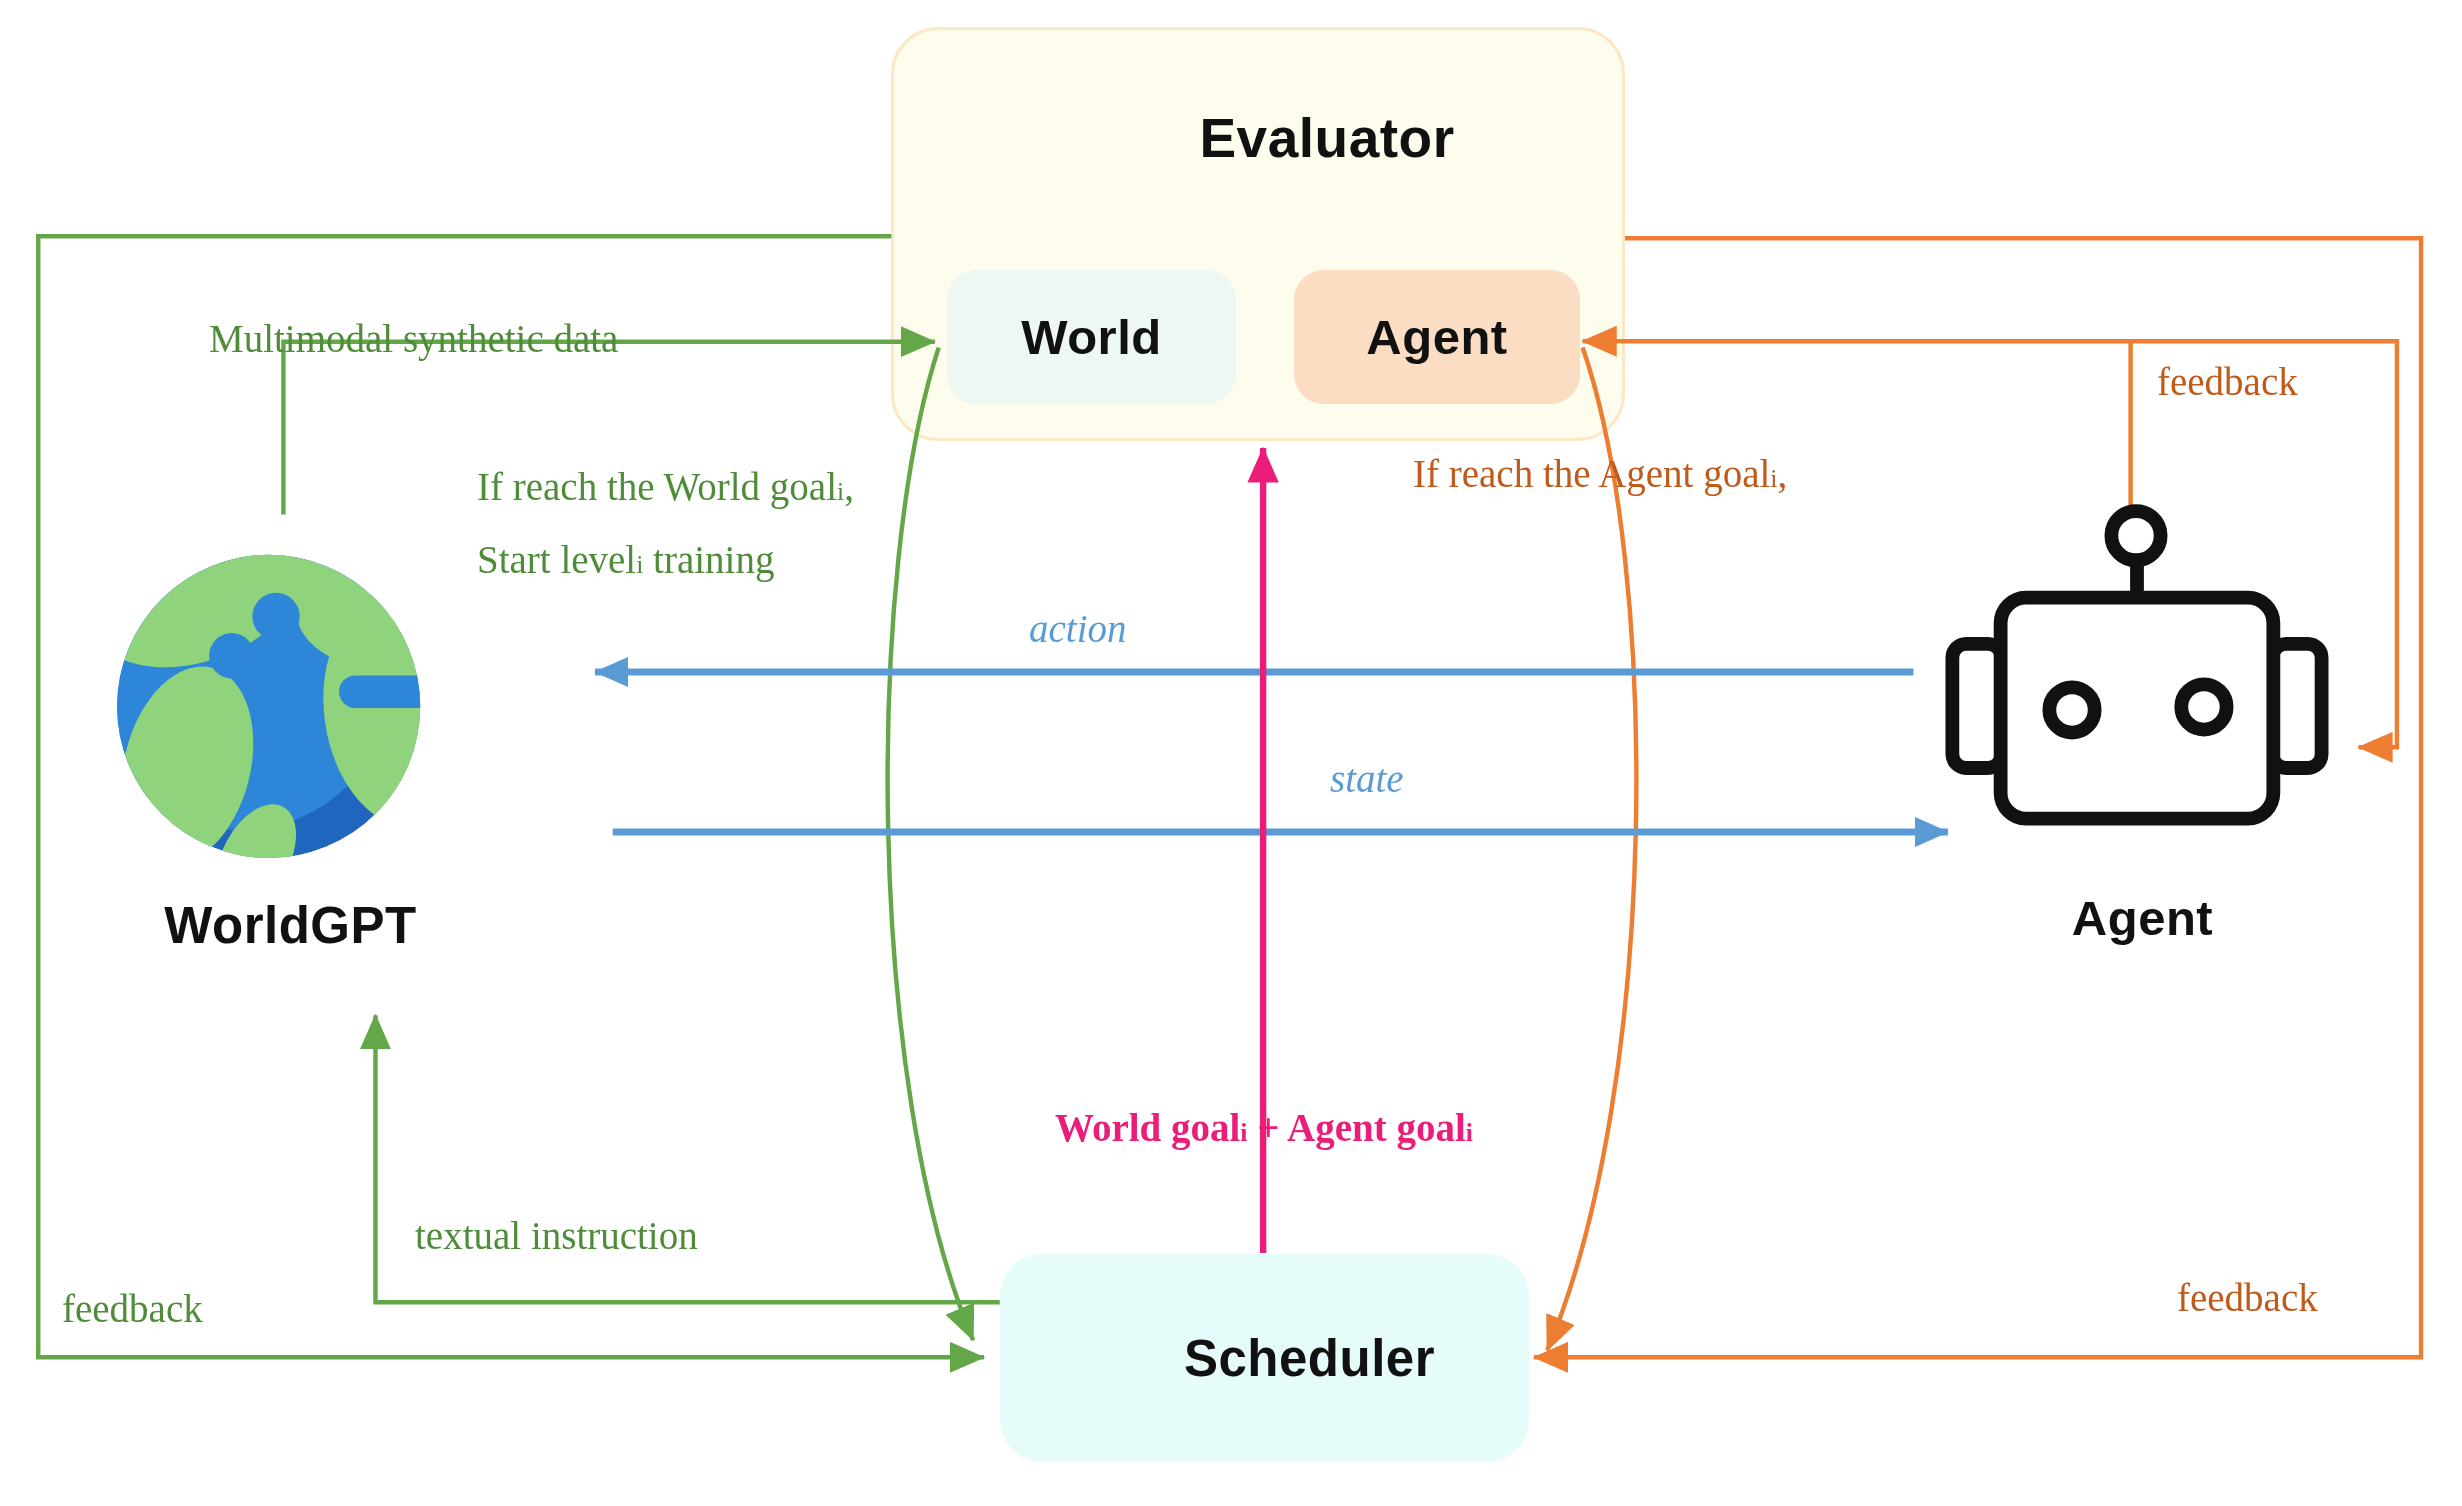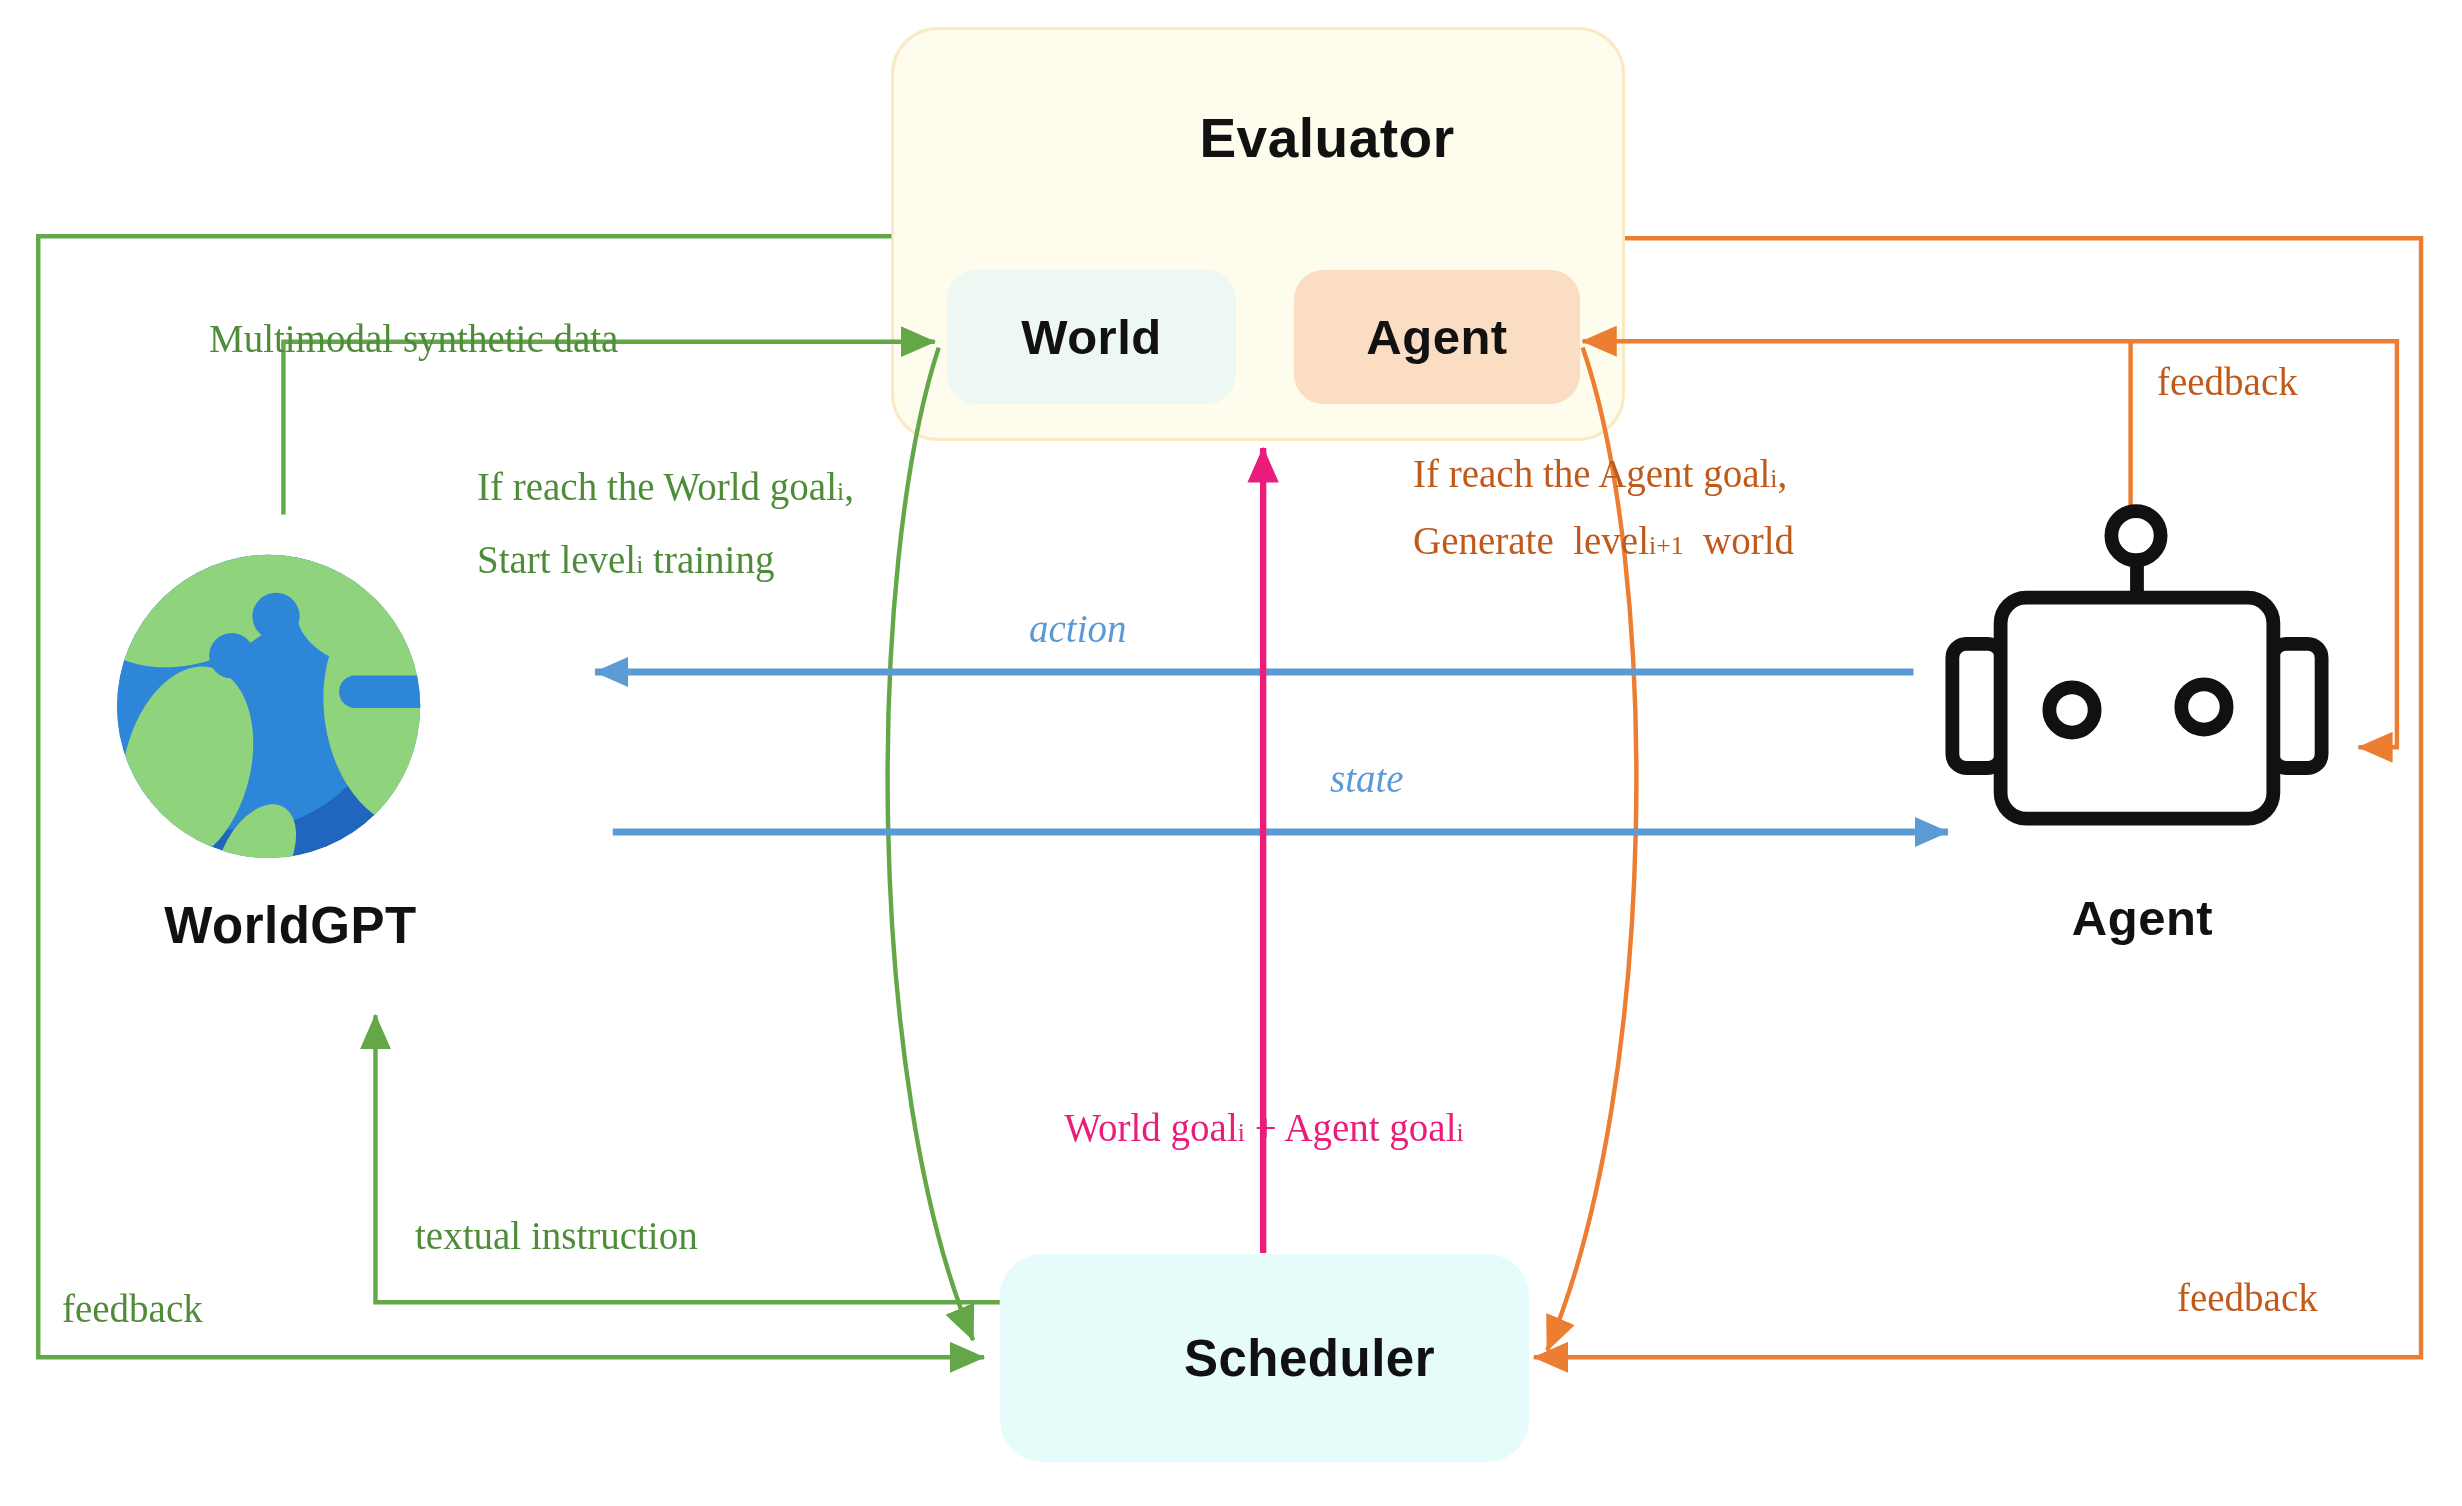--- a/index.html
+++ b/index.html
@@ -112,27 +112,26 @@
   <div class="lbl title worldgpt-title">WorldGPT</div>
   <div class="lbl title robot-title">Agent</div>
   <div class="lbl title scheduler-title">Scheduler</div>
 
   <div class="lbl serif green-t" style="left:209px;top:279px;margin-top:40px;">Multimodal synthetic data</div>
 
   <div class="lbl serif green-t" style="left:477px;top:467px;"><span>If reach the World goal</span><sub>i</sub><span>,</span></div>
   <div class="lbl serif green-t" style="left:477px;top:540px;"><span>Start level</span><sub>i</sub><span> training</span></div>
 
   <div class="lbl serif orange-t" style="left:1413px;top:454px;"><span>If reach the Agent goal</span><sub>i</sub><span>,</span></div>
-  <div class="lbl serif orange-t" style="left:1413px;top:521px;"><span>Generate  level</span><sub>i+1</sub><span>  world</span></div>
 
   <div class="lbl serif blue-t" style="left:1029px;top:609px;">action</div>
   <div class="lbl serif blue-t" style="left:1330px;top:759px;">state</div>
 
   <div class="lbl serif orange-t" style="left:2157px;top:362px;">feedback</div>
   <div class="lbl serif green-t" style="left:62px;top:1289px;">feedback</div>
   <div class="lbl serif orange-t" style="left:2177px;top:1278px;">feedback</div>
 
   <div class="lbl serif green-t" style="left:415px;top:1216px;">textual instruction</div>
 
-  <div class="lbl serif pink-t" style="left:992px;top:1108px;width:544px;text-align:center;"><span>World goal</span><sub>i</sub><span> + Agent goal</span><sub>i</sub></div>
+  <div class="lbl serif pink-t" style="left:992px;top:1108px;width:544px;text-align:center;font-weight:bold;"><span>World goal</span><sub>i</sub><span> + Agent goal</span><sub>i</sub></div>
 
 </div>
 
 
 </body></html>

